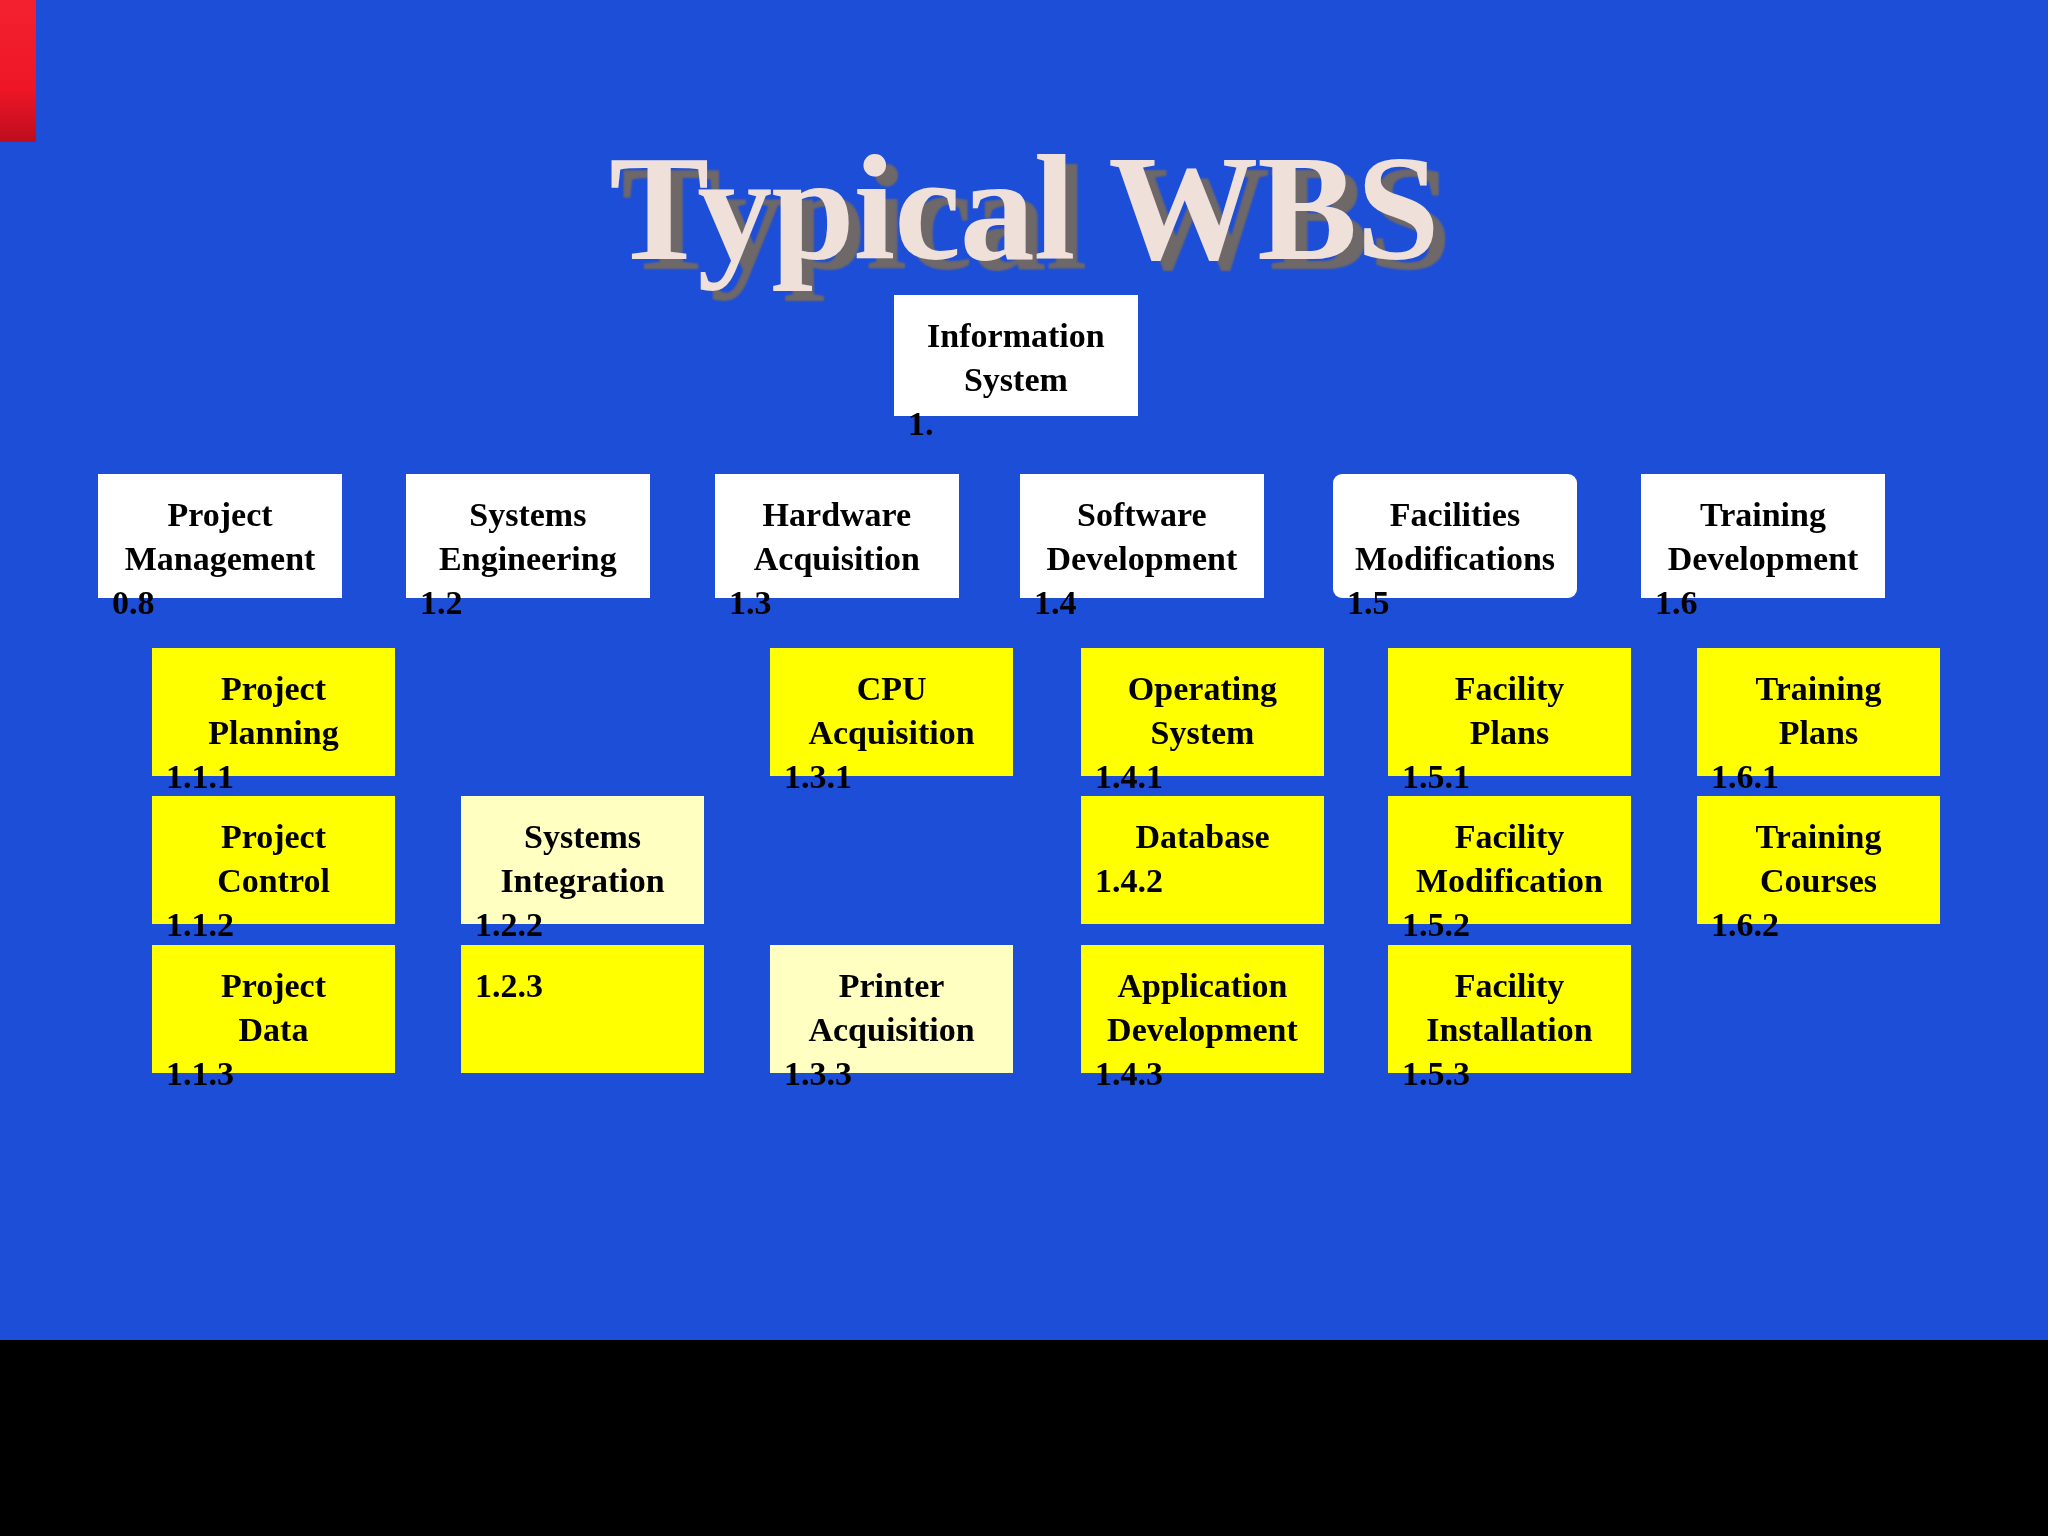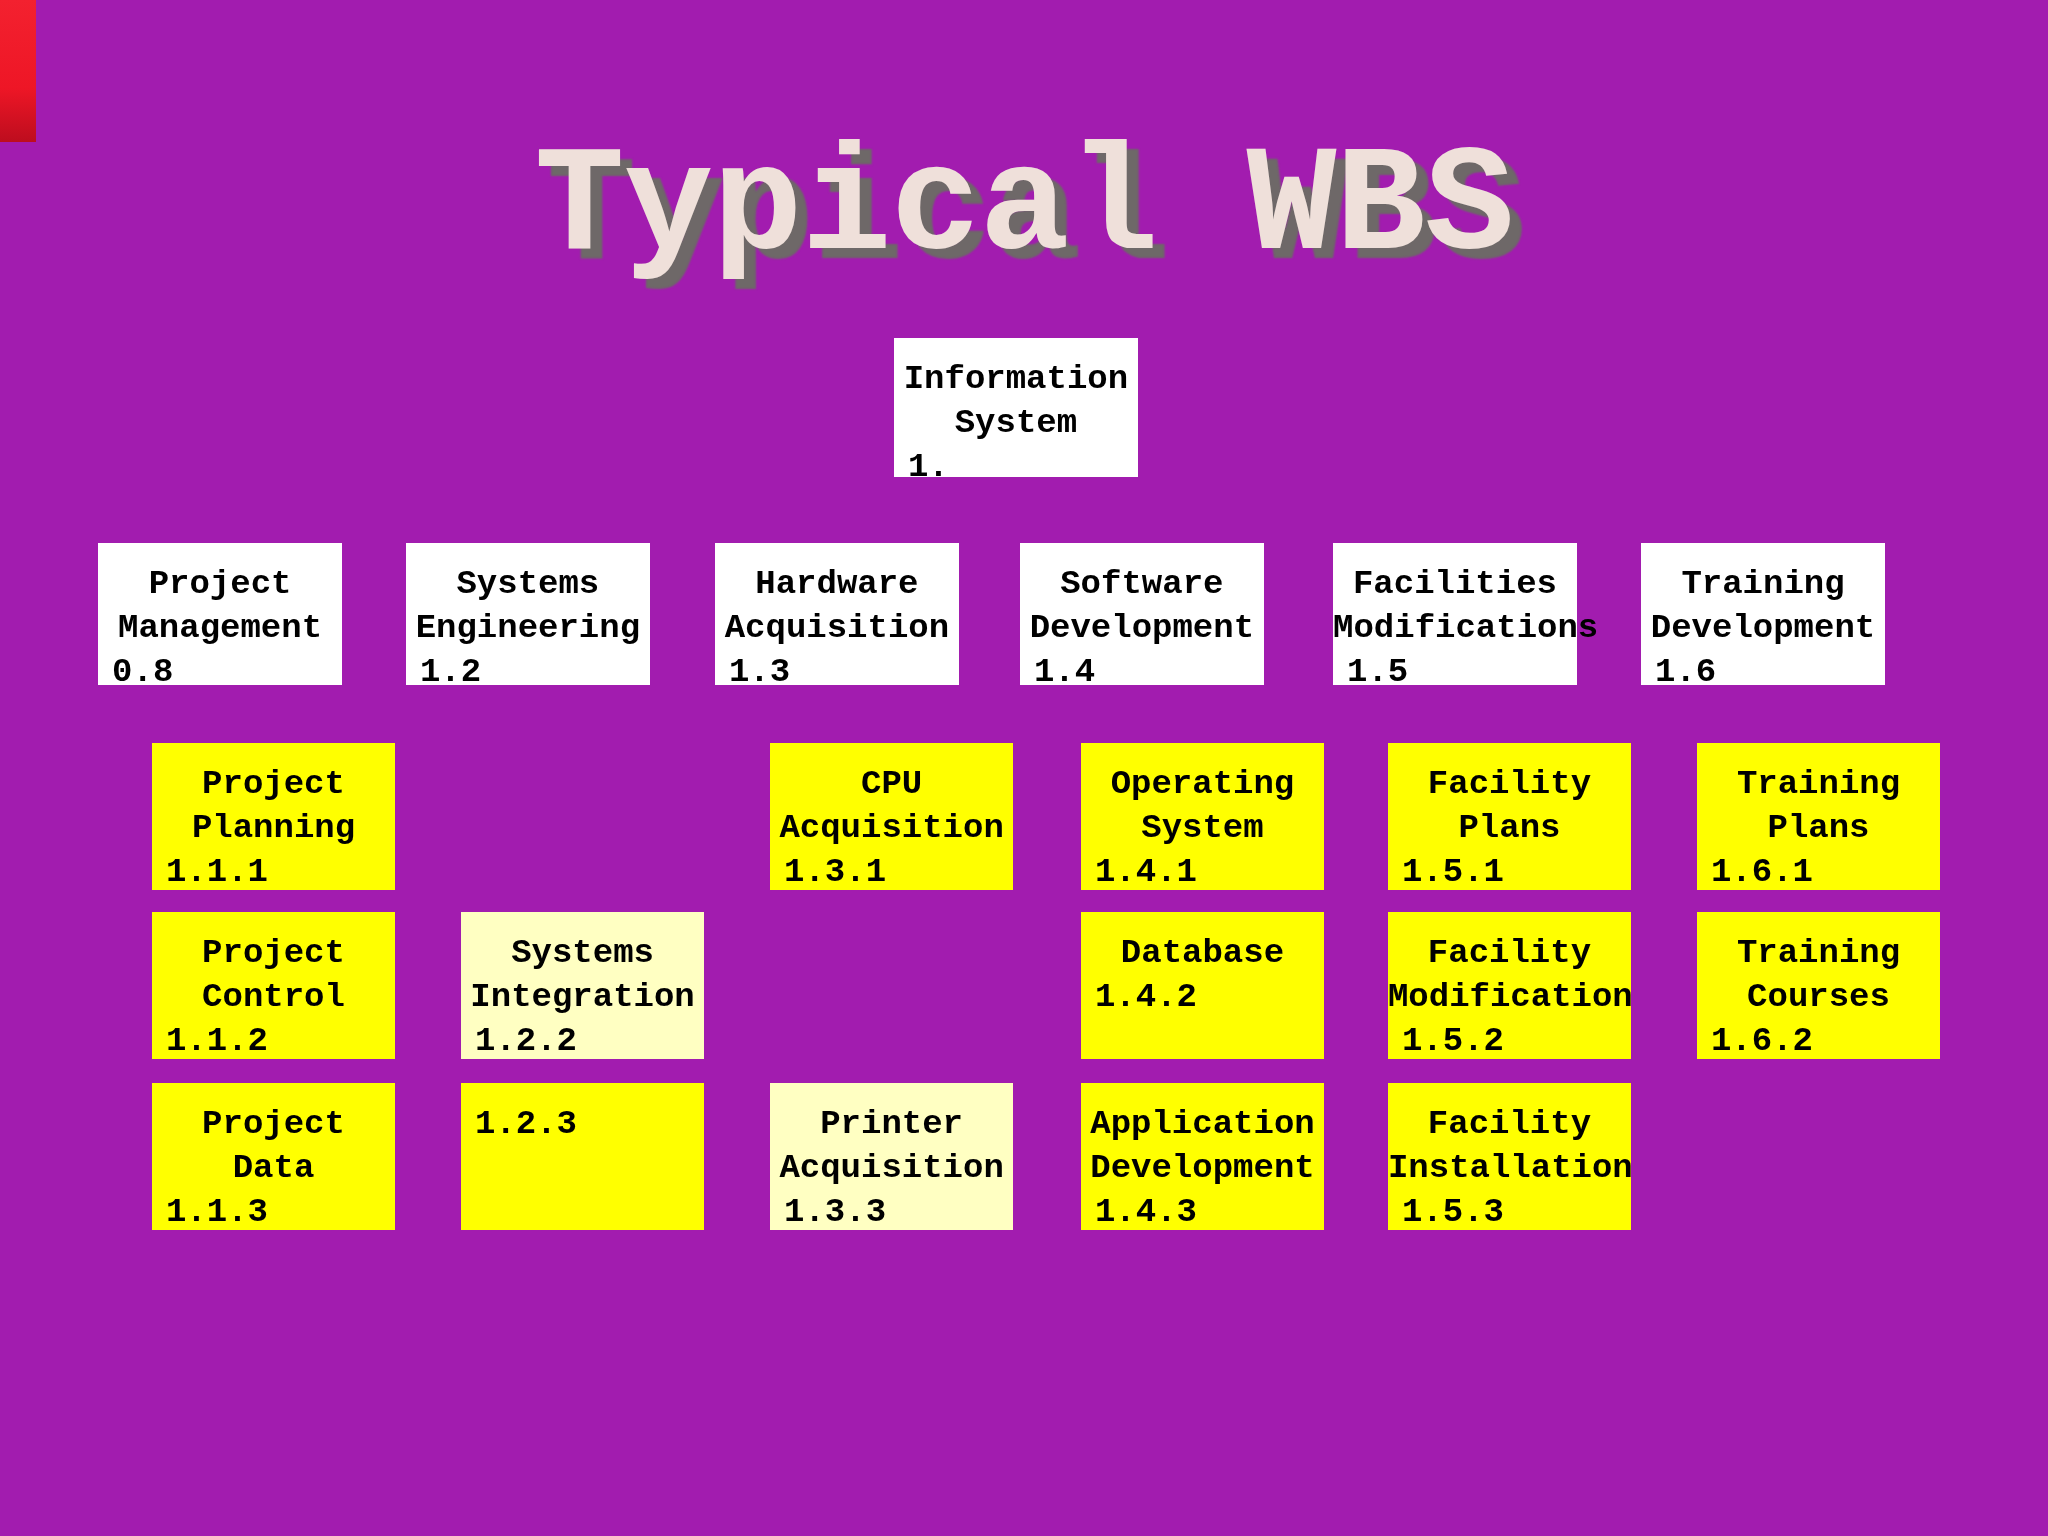--- a/index.html
+++ b/index.html
@@ -3,24 +3,24 @@
 <meta charset="utf-8">
 <style>
   html, body {
     margin: 0;
     padding: 0;
     background: #000000;
   }
   .slide {
     position: relative;
     width: 2048px;
-    height: 1536px;
-    background: #a21caf;
+    height: 1340px;
+    background: #1d4ed8;
     overflow: hidden;
-    font-family: Liberation Mono, monospace;
+    font-family: Liberation Serif, serif;
   }
   .red-marker {
     position: absolute;
     left: 0;
     top: 0;
     width: 36px;
     height: 142px;
     background: linear-gradient(180deg, #f3212f 0%, #ee1626 62%, #bd0d1e 100%);
   }
   .title {
@@ -56,21 +56,21 @@
     padding-left: 14px;
   }
   .root   { left: 43.65%; top: 22.01%; width: 11.91%; height: 9.05%; }
   .parent { top: 35.35%; width: 11.91%; height: 9.25%; }
   .child  { width: 11.87%; height: 9.57%; background: #ffff00; }
   .child.pale { background: #ffffc2; }
   .p1 { left: 4.79%; }
   .p2 { left: 19.82%; }
   .p3 { left: 34.91%; }
   .p4 { left: 49.80%; }
-  .p5 { left: 65.09%; }
+  .p5 { left: 65.09%; border-radius: 9px; }
   .p6 { left: 80.13%; }
   .c1 { left: 7.42%; }
   .c2 { left: 22.51%; }
   .c3 { left: 37.60%; }
   .c4 { left: 52.78%; }
   .c5 { left: 67.77%; }
   .c6 { left: 82.86%; }
   .r1 { top: 48.37%; }
   .r2 { top: 59.38%; }
   .r3 { top: 70.51%; }

